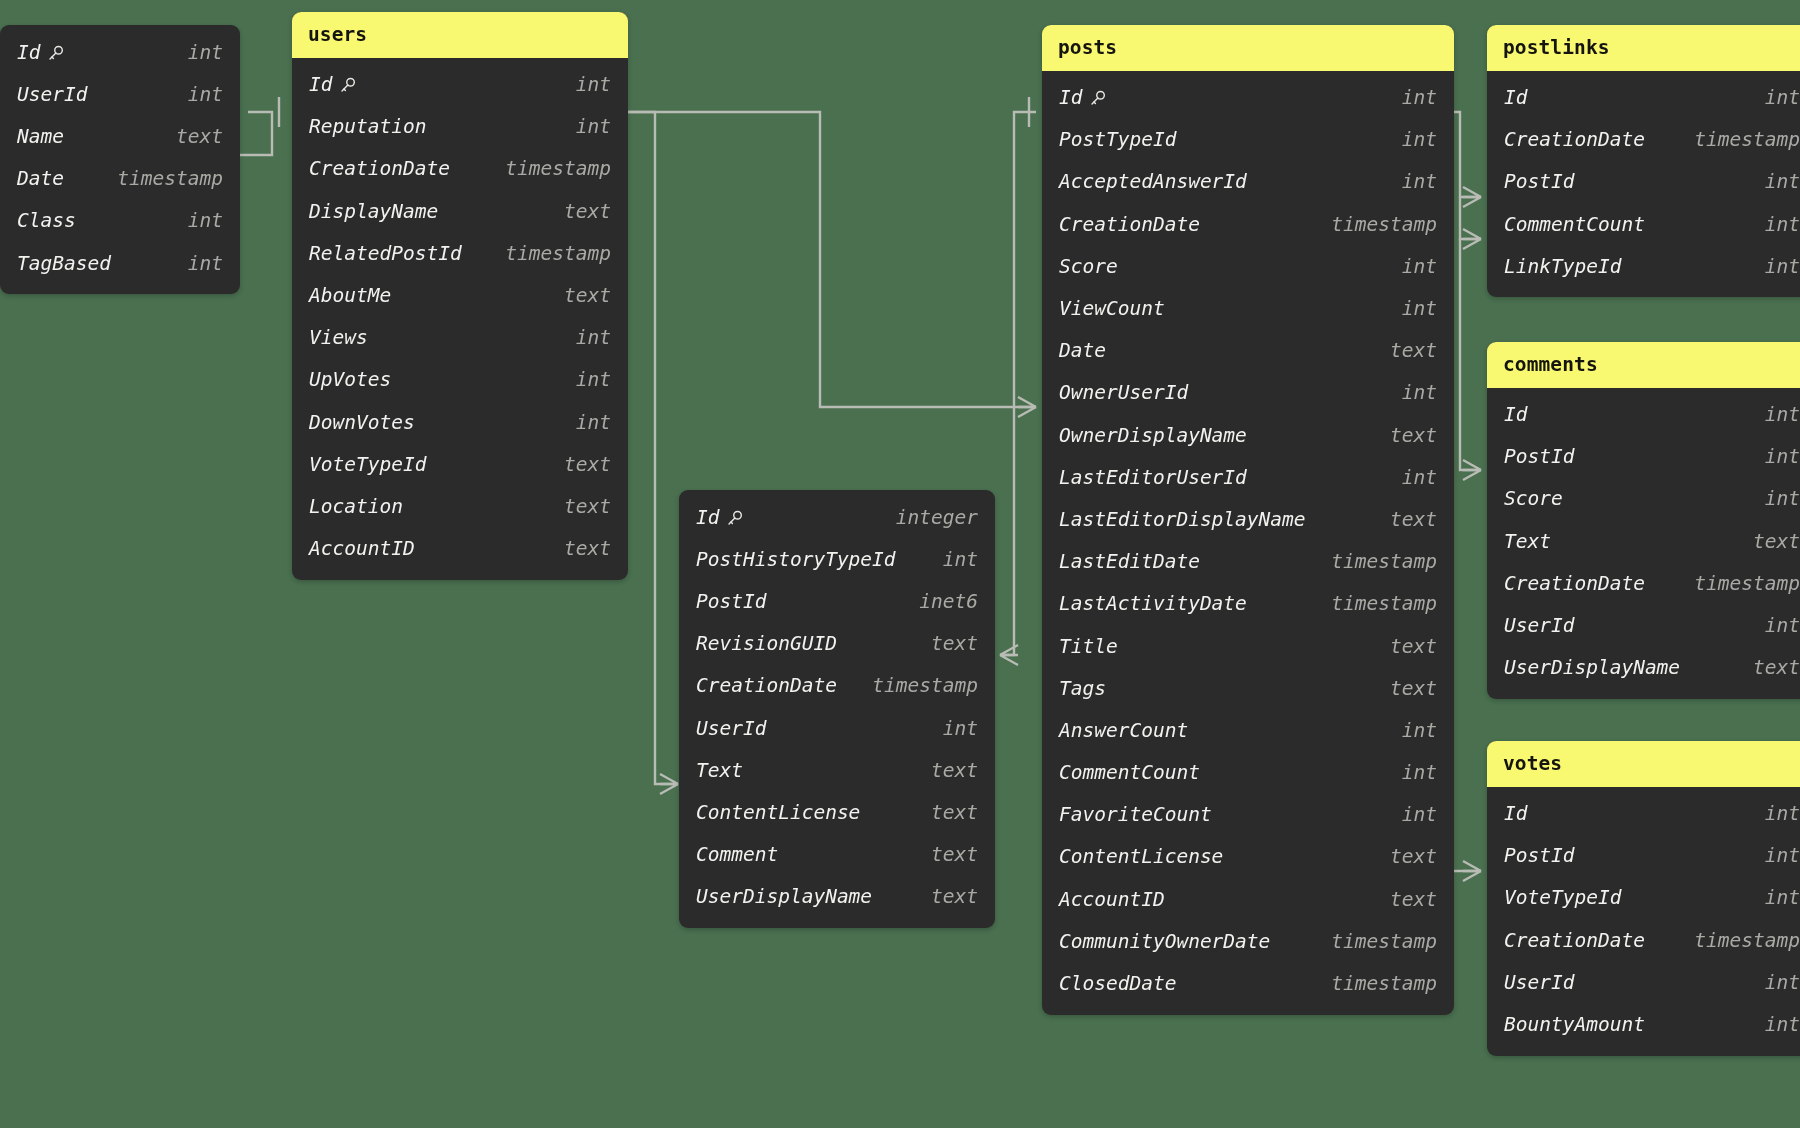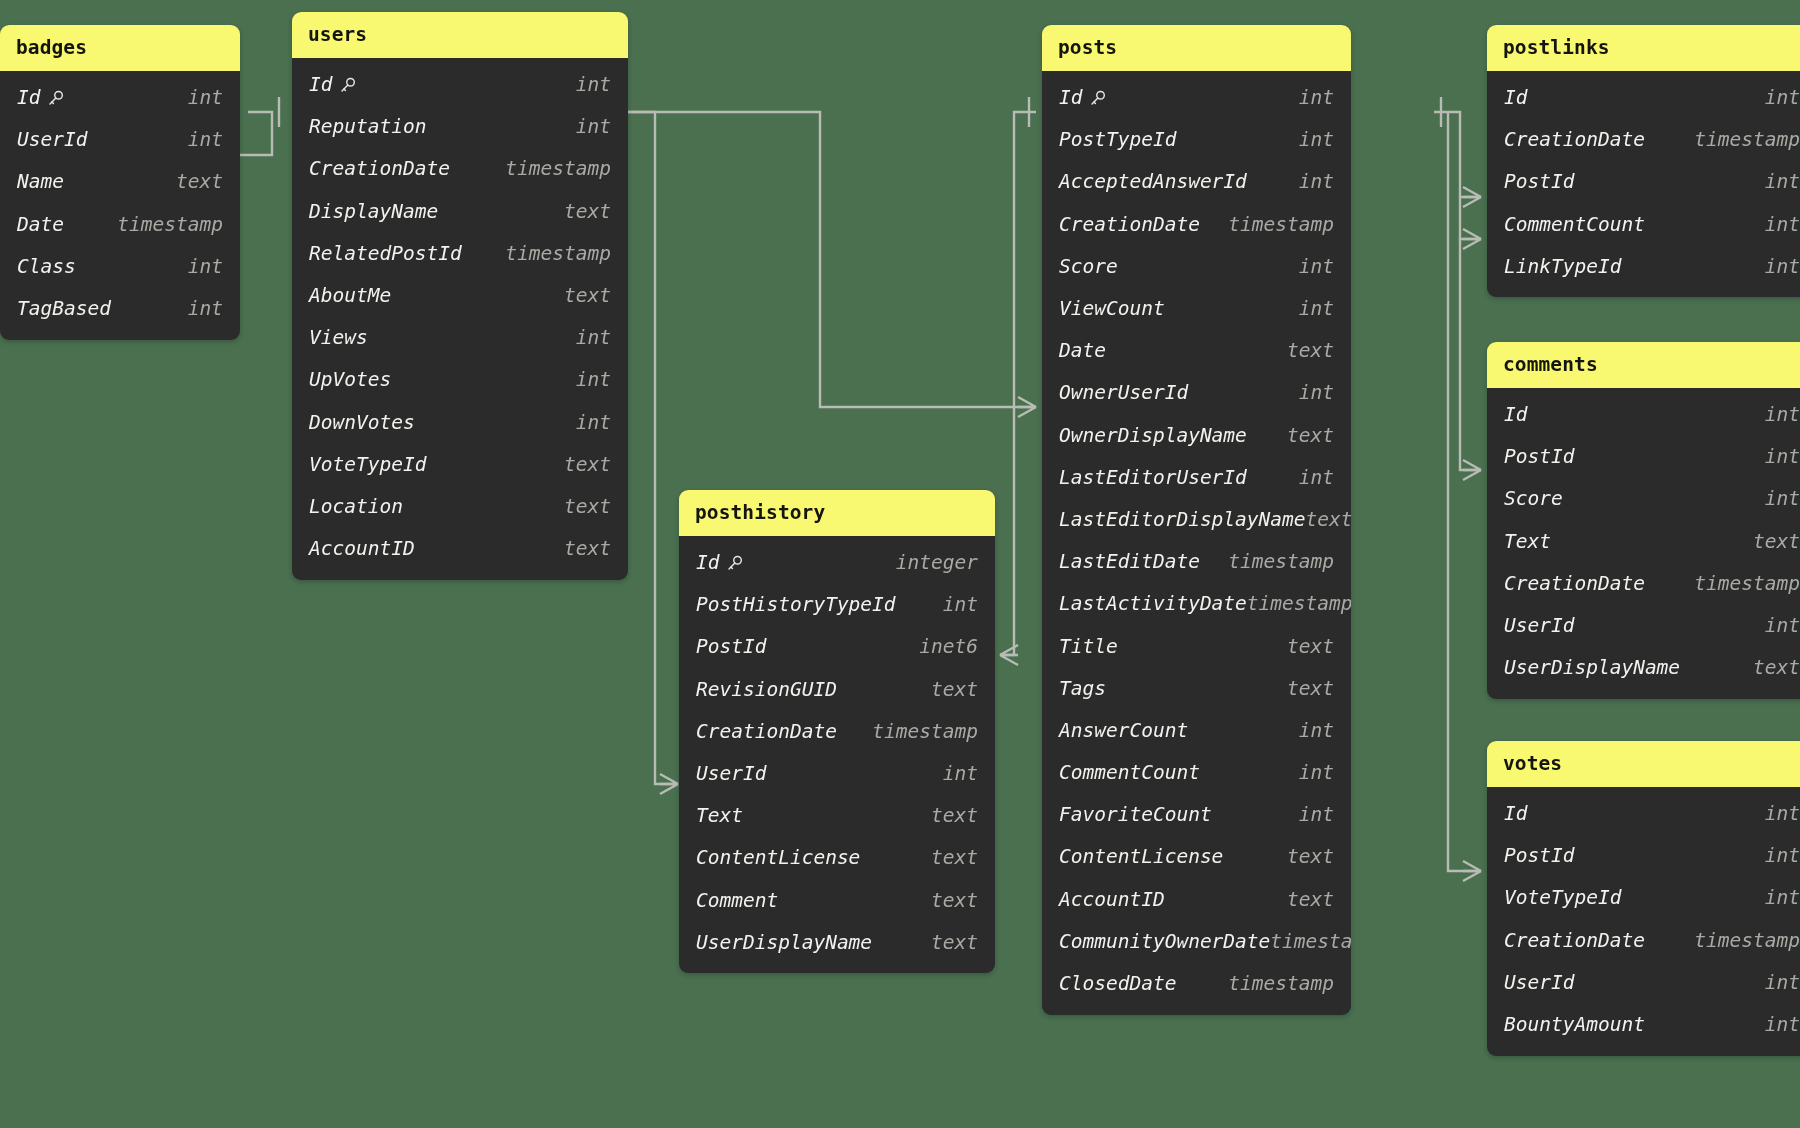--- a/index.html
+++ b/index.html
@@ -88,21 +88,20 @@
     <path d="M 1481 239 L 1463 229 M 1481 239 L 1463 249 M 1481 239 L 1463 239"></path>
 
     <path d="M 1460 239 L 1460 470 L 1481 470"></path>
     <path d="M 1481 470 L 1463 460 M 1481 470 L 1463 480 M 1481 470 L 1463 470"></path>
 
     <path d="M 1448 112 L 1448 871 L 1481 871"></path>
     <path d="M 1481 871 L 1463 861 M 1481 871 L 1463 881 M 1481 871 L 1463 871"></path>
   </svg>
 
   <div class="table-card" style="left:0px; top:25px; width:240px;">
-    <div class="table-header">badges</div>
     <div class="cols">
         <div class="col-row">
           <span class="col-name">Id<svg class="key-icon" viewBox="0 0 18 18">
               <circle cx="12.2" cy="5.6" r="4.0" fill="none" stroke="#e8e8e2" stroke-width="1.5"></circle>
               <path d="M9.4 8.4 L3.2 14.8" stroke="#e8e8e2" stroke-width="1.5" fill="none" stroke-linecap="round"></path>
               <path d="M5.2 12.8 L6.8 14.4" stroke="#e8e8e2" stroke-width="1.5" fill="none" stroke-linecap="round"></path>
             </svg></span>
           <span class="col-type">int</span>
         </div>
         <div class="col-row">
@@ -180,21 +179,20 @@
           <span class="col-type">text</span>
         </div>
         <div class="col-row">
           <span class="col-name">AccountID</span>
           <span class="col-type">text</span>
         </div>
       </div>
   </div>
 
   <div class="table-card" style="left:679px; top:490px; width:316px;">
-    <div class="table-header">posthistory</div>
     <div class="cols">
         <div class="col-row">
           <span class="col-name">Id<svg class="key-icon" viewBox="0 0 18 18">
               <circle cx="12.2" cy="5.6" r="4.0" fill="none" stroke="#e8e8e2" stroke-width="1.5"></circle>
               <path d="M9.4 8.4 L3.2 14.8" stroke="#e8e8e2" stroke-width="1.5" fill="none" stroke-linecap="round"></path>
               <path d="M5.2 12.8 L6.8 14.4" stroke="#e8e8e2" stroke-width="1.5" fill="none" stroke-linecap="round"></path>
             </svg></span>
           <span class="col-type">integer</span>
         </div>
         <div class="col-row">
@@ -229,21 +227,21 @@
           <span class="col-name">Comment</span>
           <span class="col-type">text</span>
         </div>
         <div class="col-row">
           <span class="col-name">UserDisplayName</span>
           <span class="col-type">text</span>
         </div>
       </div>
   </div>
 
-  <div class="table-card" style="left:1042px; top:25px; width:309px;">
+  <div class="table-card" style="left:1042px; top:25px; width:412px;">
     <div class="table-header">posts</div>
     <div class="cols">
         <div class="col-row">
           <span class="col-name">Id<svg class="key-icon" viewBox="0 0 18 18">
               <circle cx="12.2" cy="5.6" r="4.0" fill="none" stroke="#e8e8e2" stroke-width="1.5"></circle>
               <path d="M9.4 8.4 L3.2 14.8" stroke="#e8e8e2" stroke-width="1.5" fill="none" stroke-linecap="round"></path>
               <path d="M5.2 12.8 L6.8 14.4" stroke="#e8e8e2" stroke-width="1.5" fill="none" stroke-linecap="round"></path>
             </svg></span>
           <span class="col-type">int</span>
         </div>

